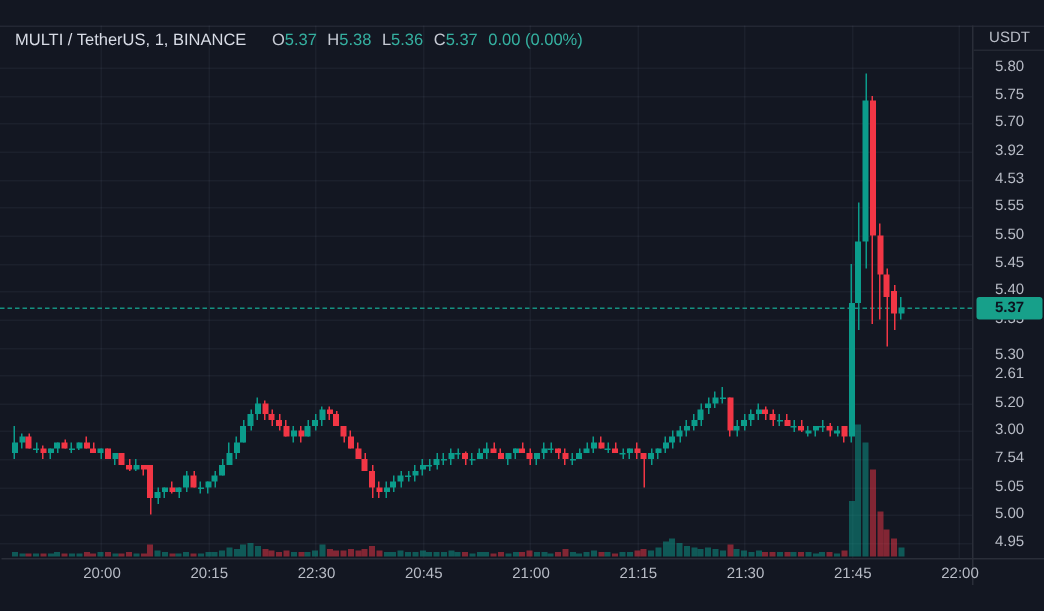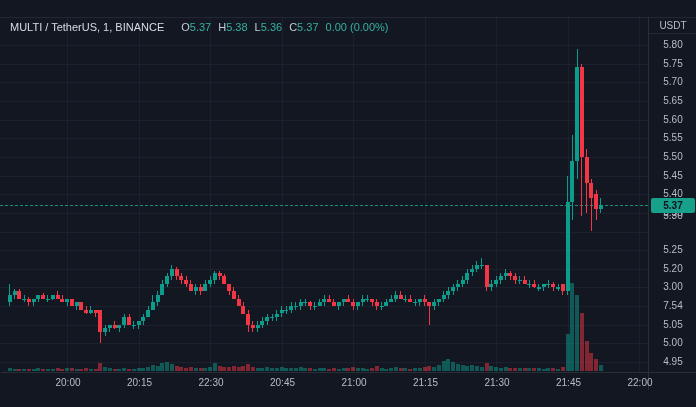--- a/index.html
+++ b/index.html
@@ -451,29 +451,29 @@
       <span class="sym">MULTI / TetherUS, 1, BINANCE</span><span id="ohlc"><span class="k">O</span><span class="v" style="color:#35b0a0">5.37</span><span class="k">H</span><span class="v" style="color:#35b0a0">5.38</span><span class="k">L</span><span class="v" style="color:#35b0a0">5.36</span><span class="k">C</span><span class="v" style="color:#35b0a0">5.37</span><span class="k" style="color:#35b0a0">0.00 (0.00%)</span></span>
     </div>
   </div>
 
   <div class="price-axis" id="paxis">
     <div class="axis-unit">USDT</div>
     <div id="plabels">
         <div class="p-label" style="top:22.0px">5.80</div>
         <div class="p-label" style="top:40.6px">5.75</div>
         <div class="p-label" style="top:59.3px">5.70</div>
-        <div class="p-label" style="top:77.9px">5.65</div>
-        <div class="p-label" style="top:96.6px">5.60</div>
+        <div class="p-label" style="top:77.9px">3.92</div>
+        <div class="p-label" style="top:96.6px">4.53</div>
         <div class="p-label" style="top:115.2px">5.55</div>
         <div class="p-label" style="top:133.9px">5.50</div>
         <div class="p-label" style="top:152.5px">5.45</div>
         <div class="p-label" style="top:171.2px">5.40</div>
         <div class="p-label" style="top:189.8px">5.35</div>
-        <div class="p-label" style="top:193px">5.30</div>
-        <div class="p-label" style="top:227.1px">5.25</div>
+        <div class="p-label" style="top:214px">5.30</div>
+        <div class="p-label" style="top:227.1px">2.61</div>
         <div class="p-label" style="top:245.8px">5.20</div>
         <div class="p-label" style="top:264.4px">3.00</div>
         <div class="p-label" style="top:283.1px">7.54</div>
         <div class="p-label" style="top:301.7px">5.05</div>
         <div class="p-label" style="top:320.4px">5.00</div>
         <div class="p-label" style="top:339.0px">4.95</div>
       </div>
     <div class="badge" id="badge" style="top: 180.9px; background: rgb(23, 160, 138);">5.37</div>
   </div>
 

